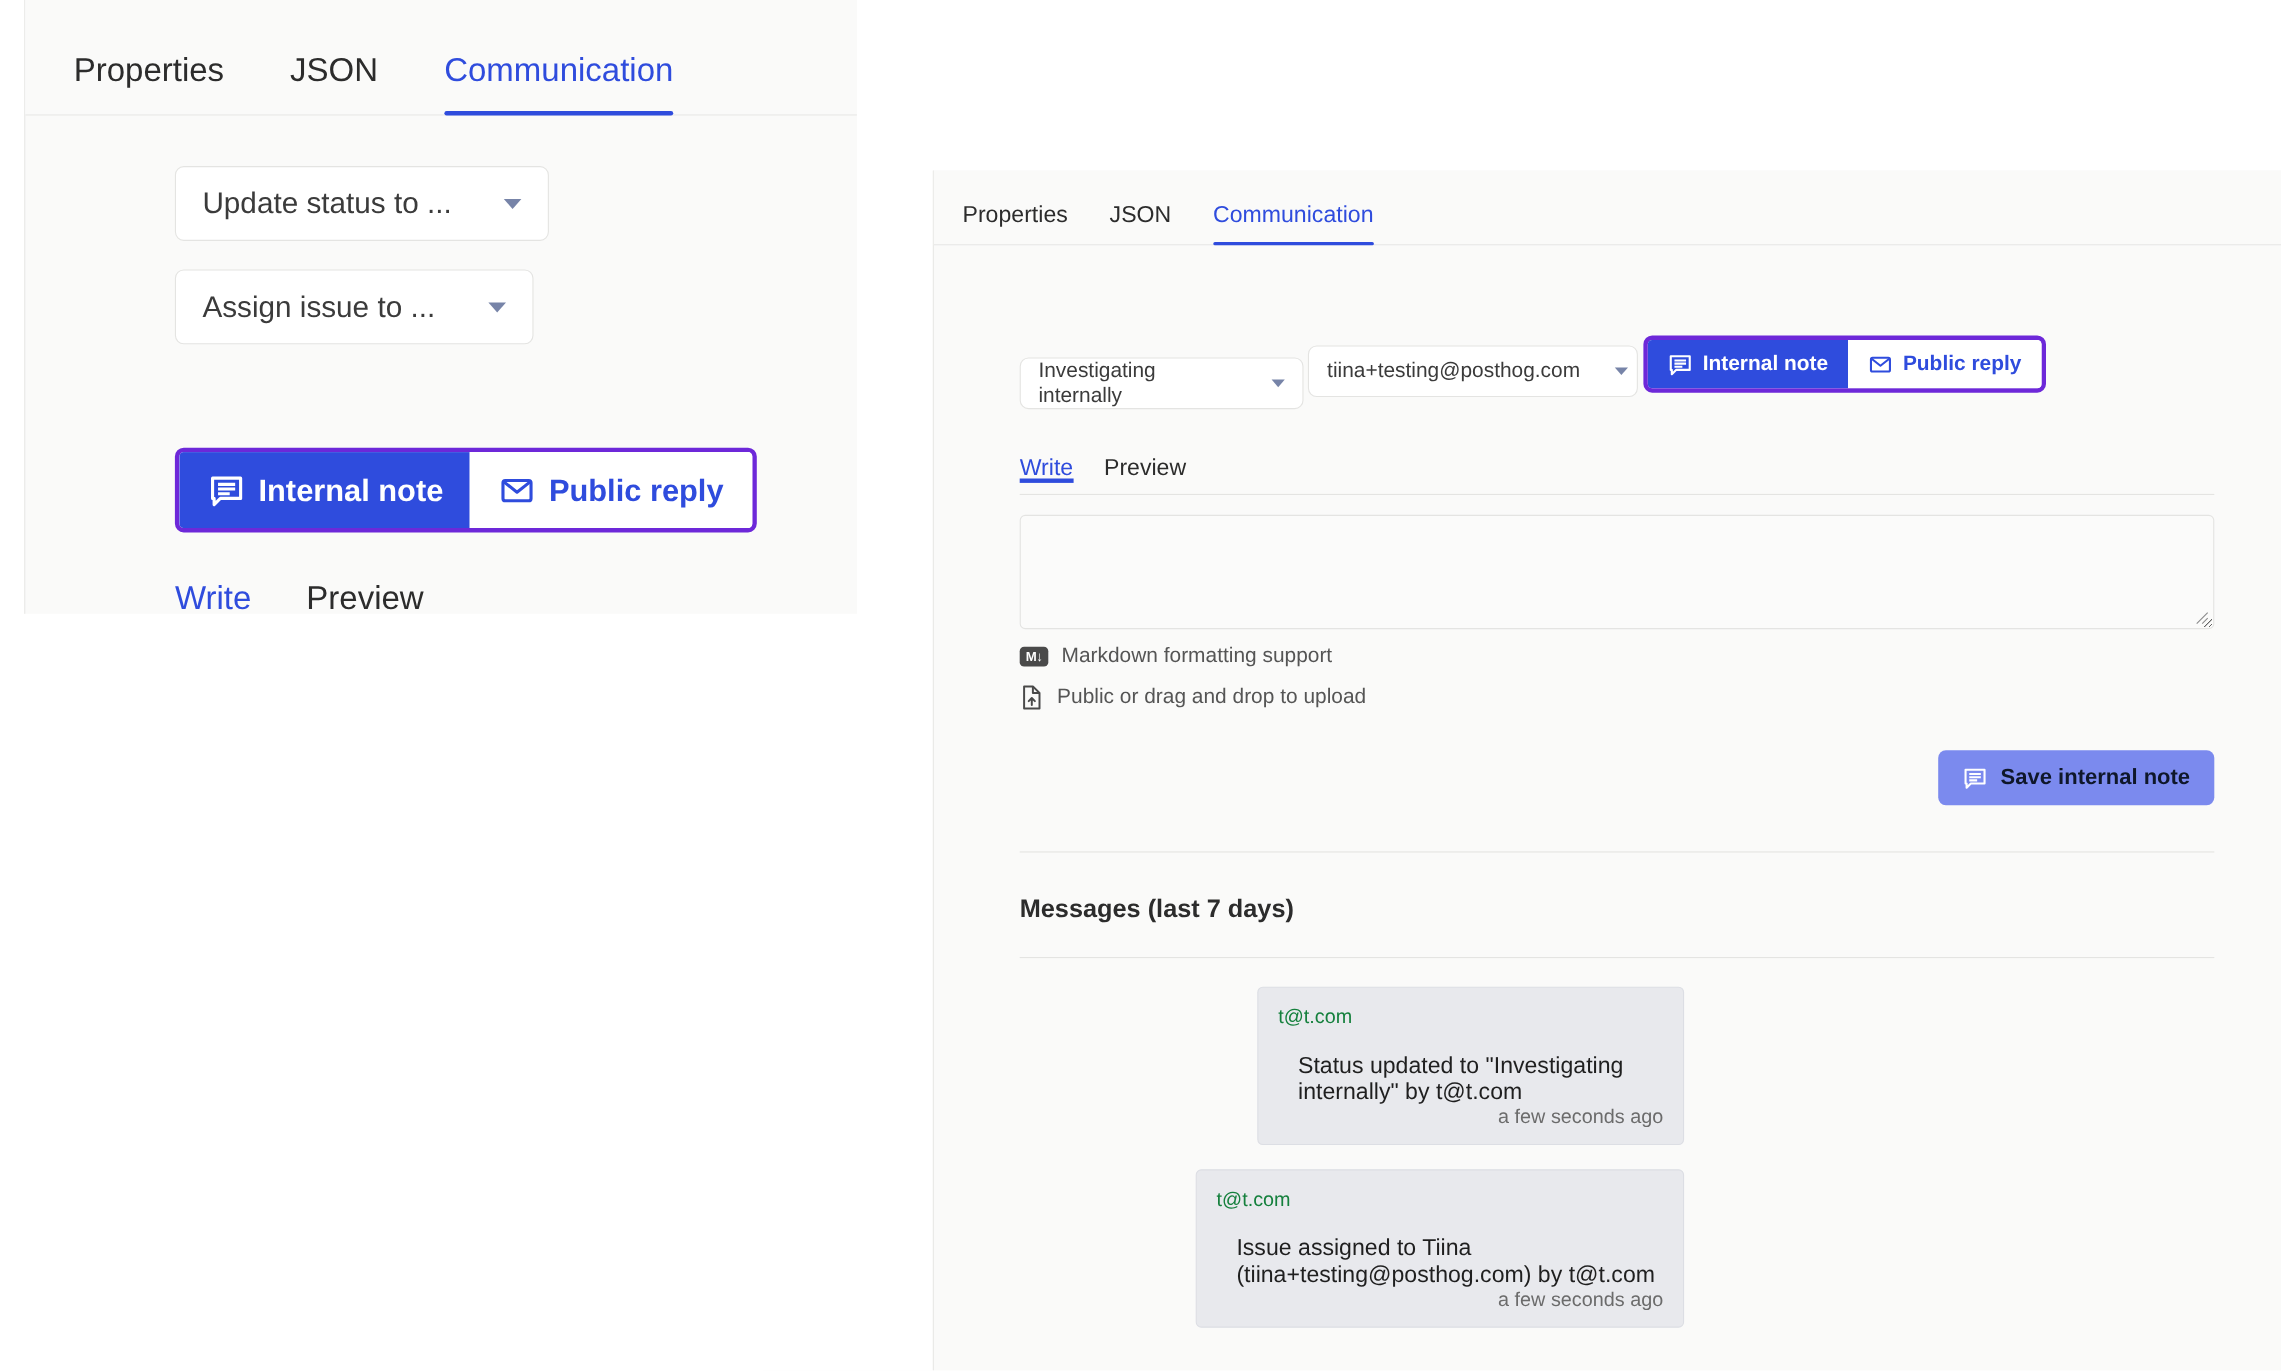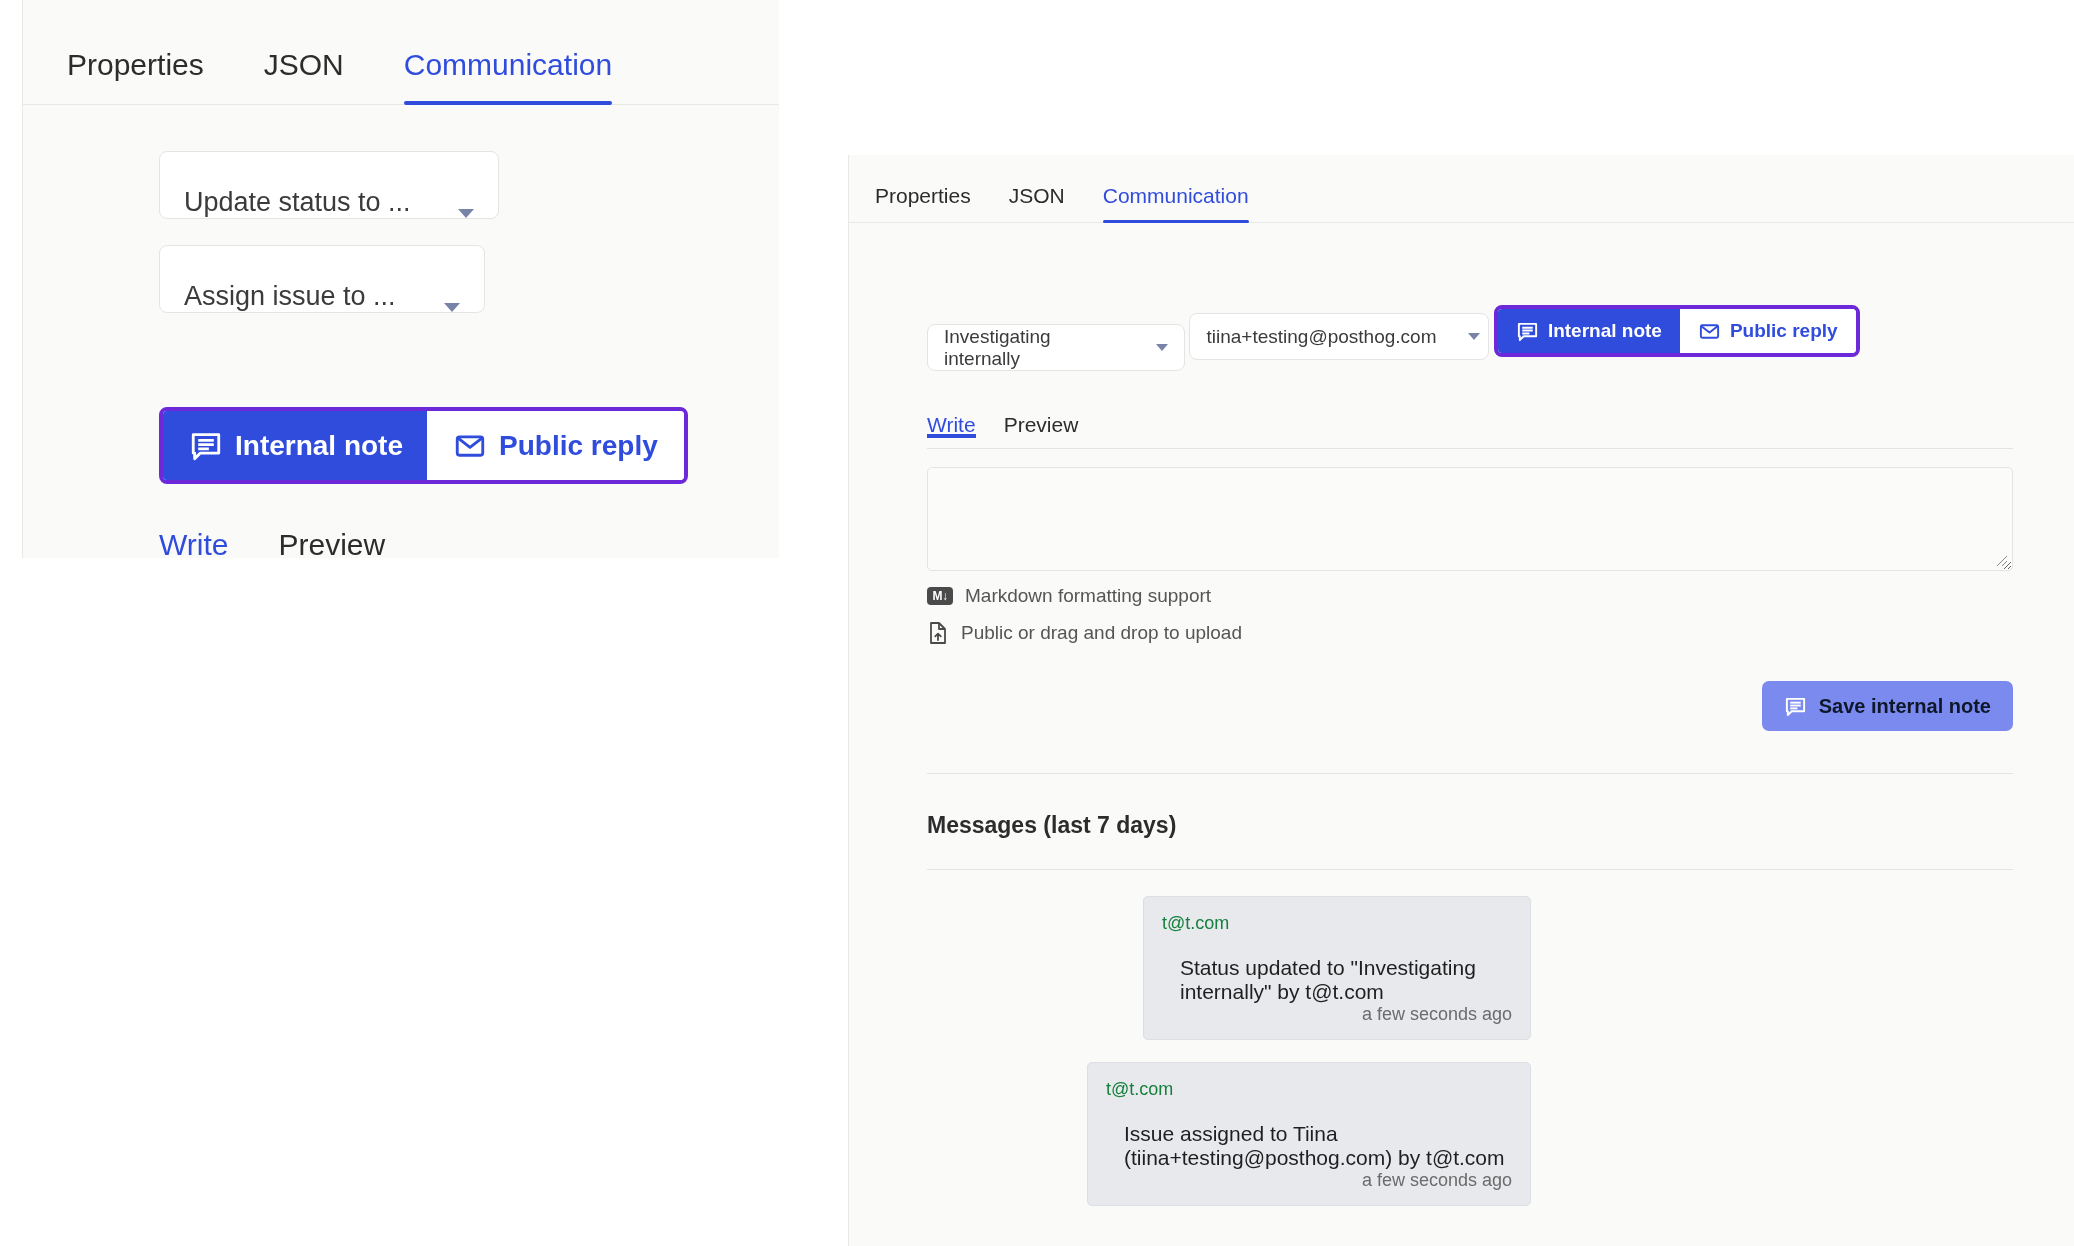--- a/index.html
+++ b/index.html
@@ -100,21 +100,21 @@
   }
 
   
   #left-panel {
     left: 22px; top: 0; width: 757px; height: 558px;
     border-left: 1px solid #e8e8e6;
   }
   #left-panel .tabbar { height: 105px; padding: 0 0 0 44px; gap: 60px; font-size: 30px; }
   #left-panel .tab { padding-bottom: 22px; }
   #left-left-body { padding: 46px 0 0 136px; }
-  #left-panel .select { height: 68px; padding: 0 24px 0 24px; font-size: 27px; gap: 42px; align-items: flex-end; }
+  #left-panel .select { height: 68px; padding: 0 24px 0 24px; font-size: 27px; gap: 42px; }
   #sel-status-left { width: 340px; margin-bottom: 26px; }
   #sel-assign-left { width: 326px; }
   #left-panel .seg { margin-top: 94px; margin-left: 0; height: 77px; }
   #left-panel .seg-btn { padding: 0 26px; font-size: 28px; }
   #left-panel .seg-btn.on { padding-right: 24px; }
   #left-panel .subtabs { margin-top: 44px; gap: 50px; font-size: 30px; }
 
   
   #right-panel {
     left: 848px; top: 155px; width: 1226px; height: 1091px;

